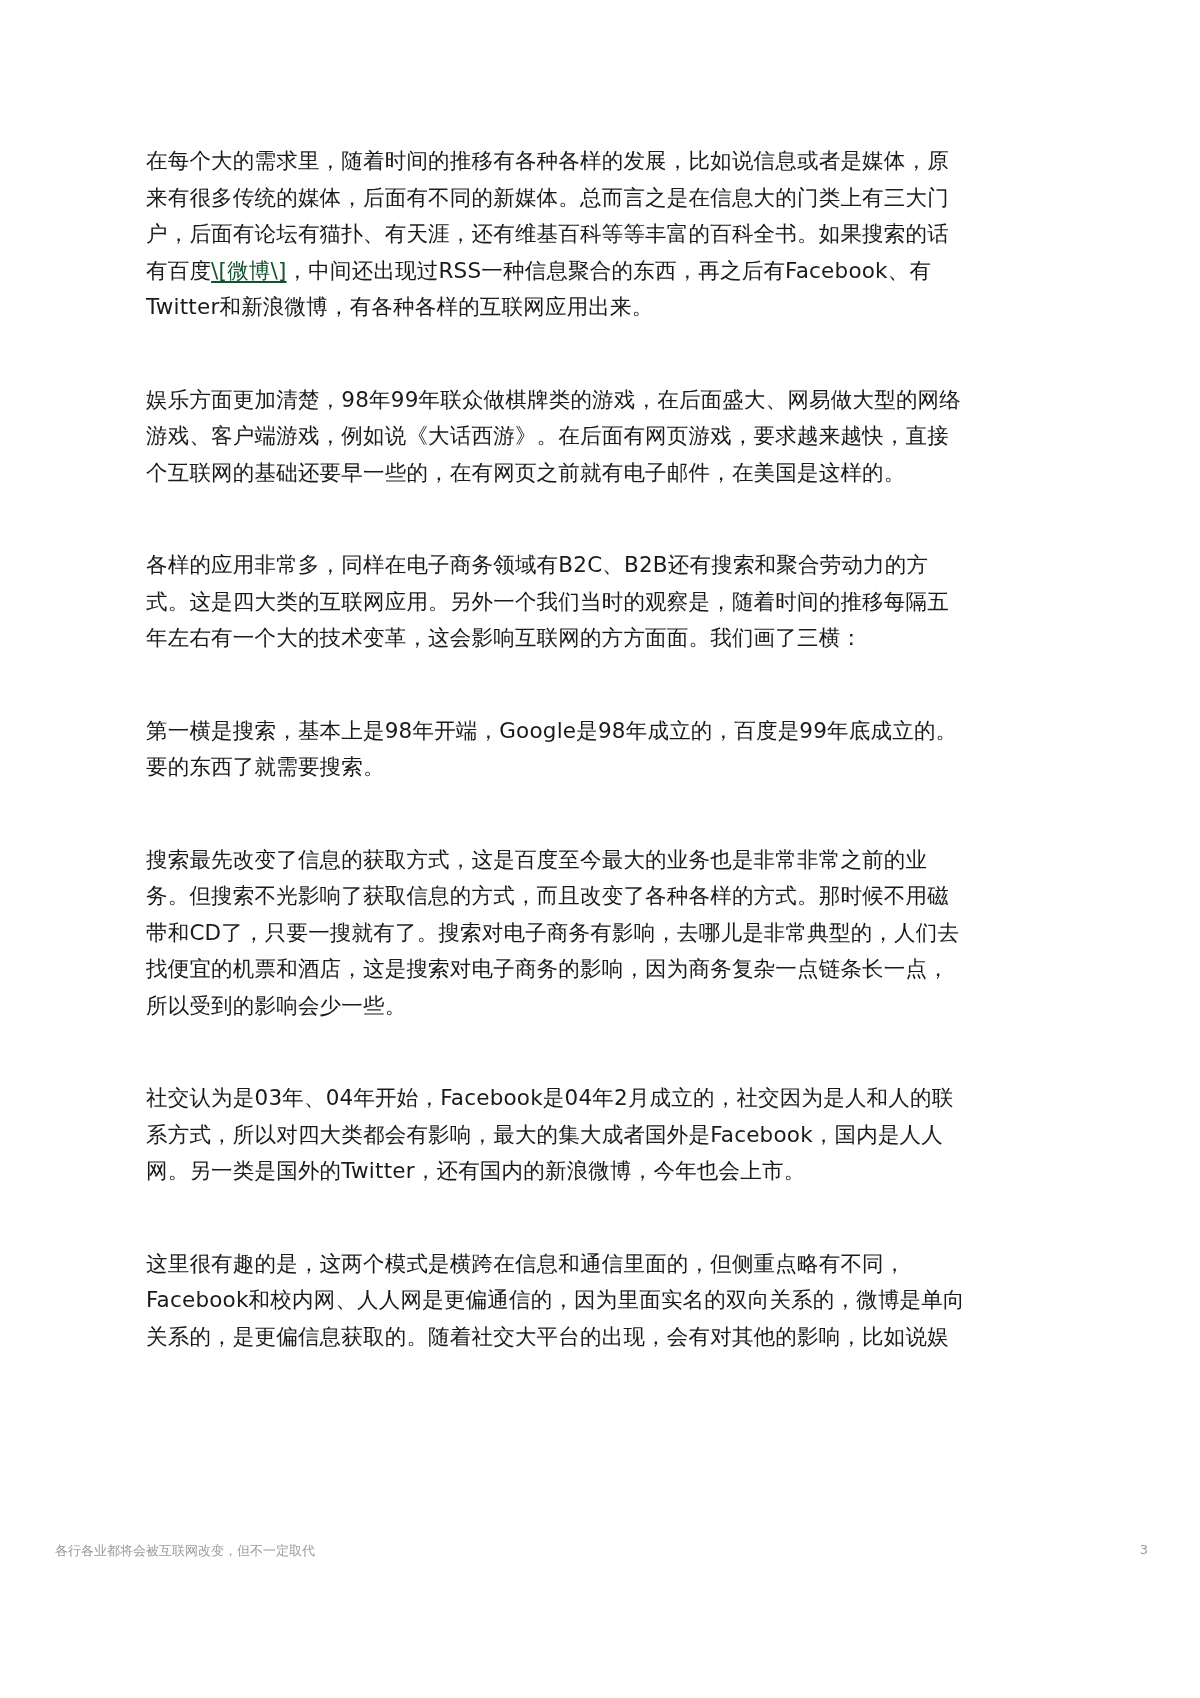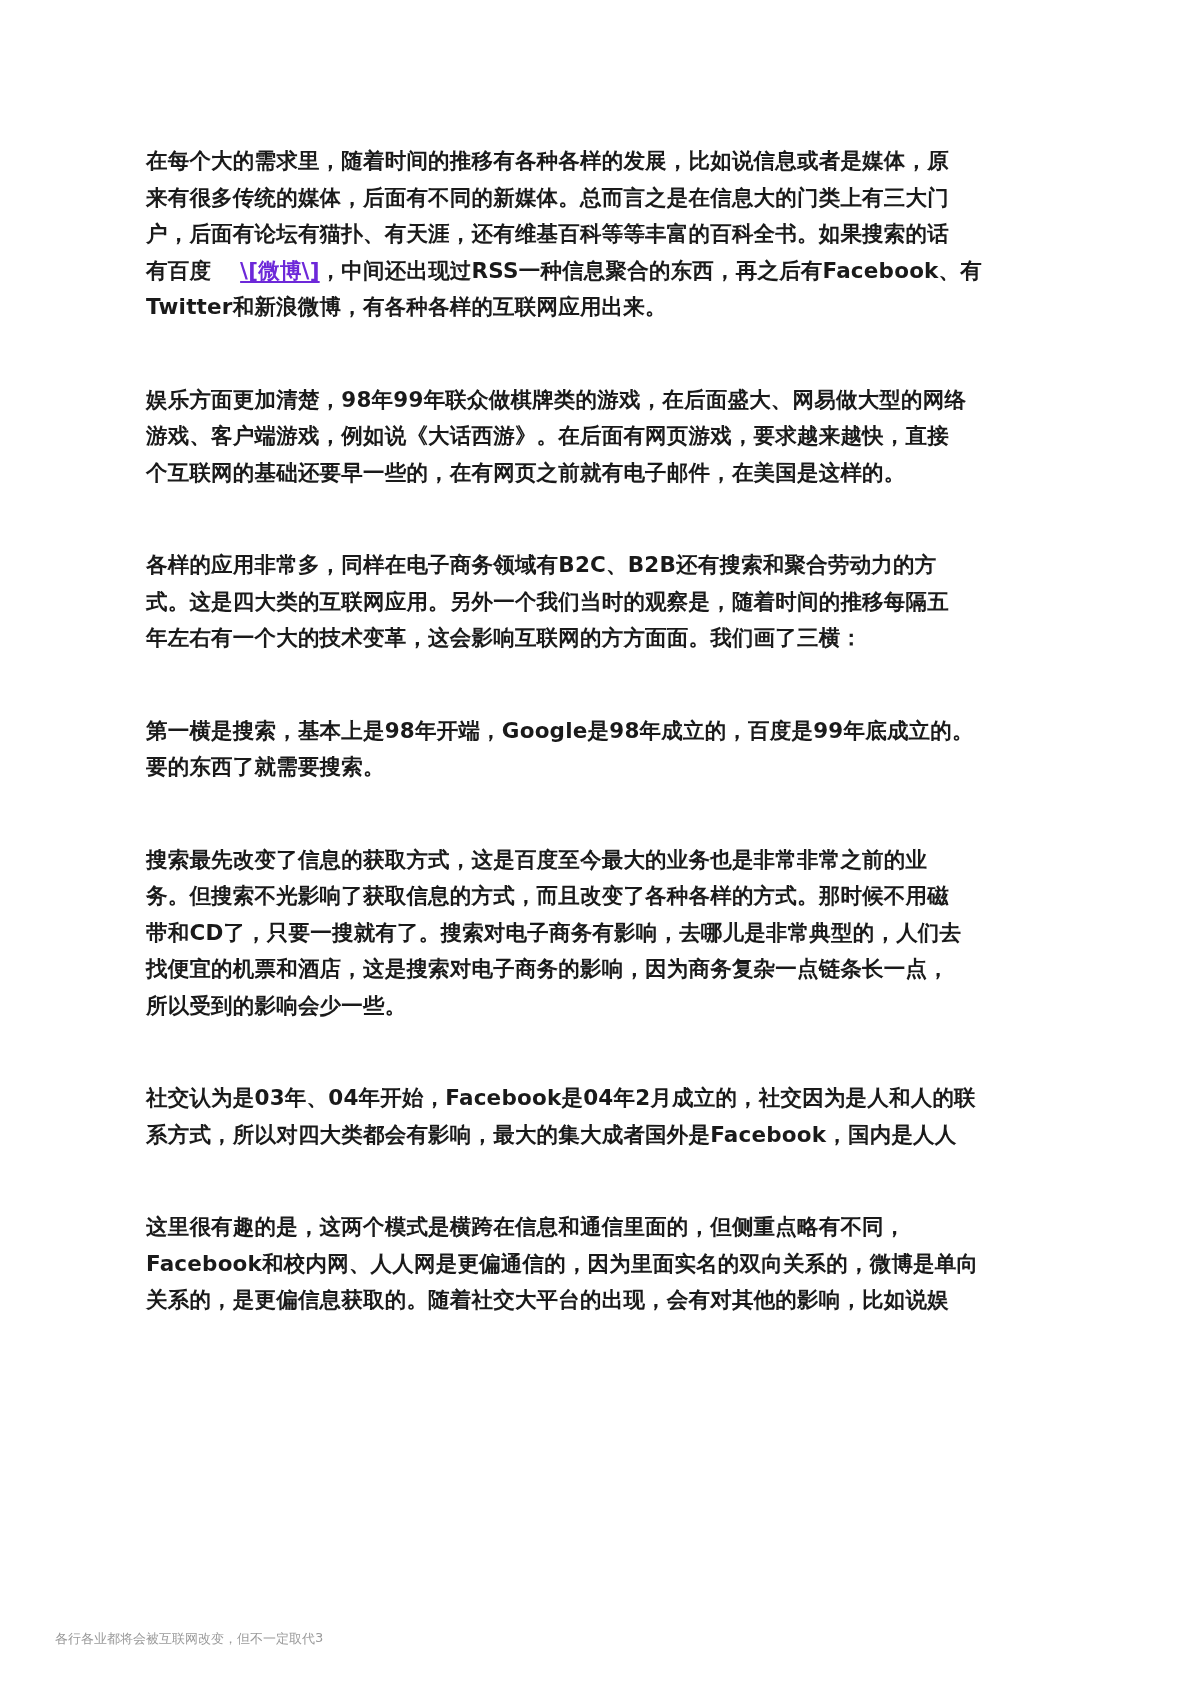--- a/index.html
+++ b/index.html
@@ -21,42 +21,40 @@
       top: 143px;
       width: 920px;
     }
     .para {
       margin: 0 0 56px 0;
       font-size: 21.5px;
       line-height: 36.5px;
       letter-spacing: 0.2px;
       text-align: justify;
       word-break: break-all;
-      font-weight: bold;
     }
     .para .line {
       display: block;
       white-space: nowrap;
     }
     .link {
       text-decoration: underline;
       text-underline-offset: 3px;
-      color: #6d28d9;
+      color: #14532d;
       cursor: pointer;
-      margin-left: 29px;
     }
     .footer {
       position: absolute;
       left: 55px;
       right: 52px;
-      top: 1630px;
+      top: 1542px;
       font-size: 13px;
       color: #9a9a9a;
       display: flex;
-      justify-content: flex-start;
+      justify-content: space-between;
     }
   </style>
 </head>
 <body>
 
 <div class="page-content">
 
   <p class="para">
     <span class="line">在每个大的需求里，随着时间的推移有各种各样的发展，比如说信息或者是媒体，原</span>
     <span class="line">来有很多传统的媒体，后面有不同的新媒体。总而言之是在信息大的门类上有三大门</span>
@@ -86,20 +84,21 @@
     <span class="line">搜索最先改变了信息的获取方式，这是百度至今最大的业务也是非常非常之前的业</span>
     <span class="line">务。但搜索不光影响了获取信息的方式，而且改变了各种各样的方式。那时候不用磁</span>
     <span class="line">带和CD了，只要一搜就有了。搜索对电子商务有影响，去哪儿是非常典型的，人们去</span>
     <span class="line">找便宜的机票和酒店，这是搜索对电子商务的影响，因为商务复杂一点链条长一点，</span>
     <span class="line">所以受到的影响会少一些。</span>
   </p>
 
   <p class="para">
     <span class="line">社交认为是03年、04年开始，Facebook是04年2月成立的，社交因为是人和人的联</span>
     <span class="line">系方式，所以对四大类都会有影响，最大的集大成者国外是Facebook，国内是人人</span>
+    <span class="line">网。另一类是国外的Twitter，还有国内的新浪微博，今年也会上市。</span>
   </p>
 
   <p class="para">
     <span class="line">这里很有趣的是，这两个模式是横跨在信息和通信里面的，但侧重点略有不同，</span>
     <span class="line">Facebook和校内网、人人网是更偏通信的，因为里面实名的双向关系的，微博是单向</span>
     <span class="line">关系的，是更偏信息获取的。随着社交大平台的出现，会有对其他的影响，比如说娱</span>
   </p>
 
 </div>
 

